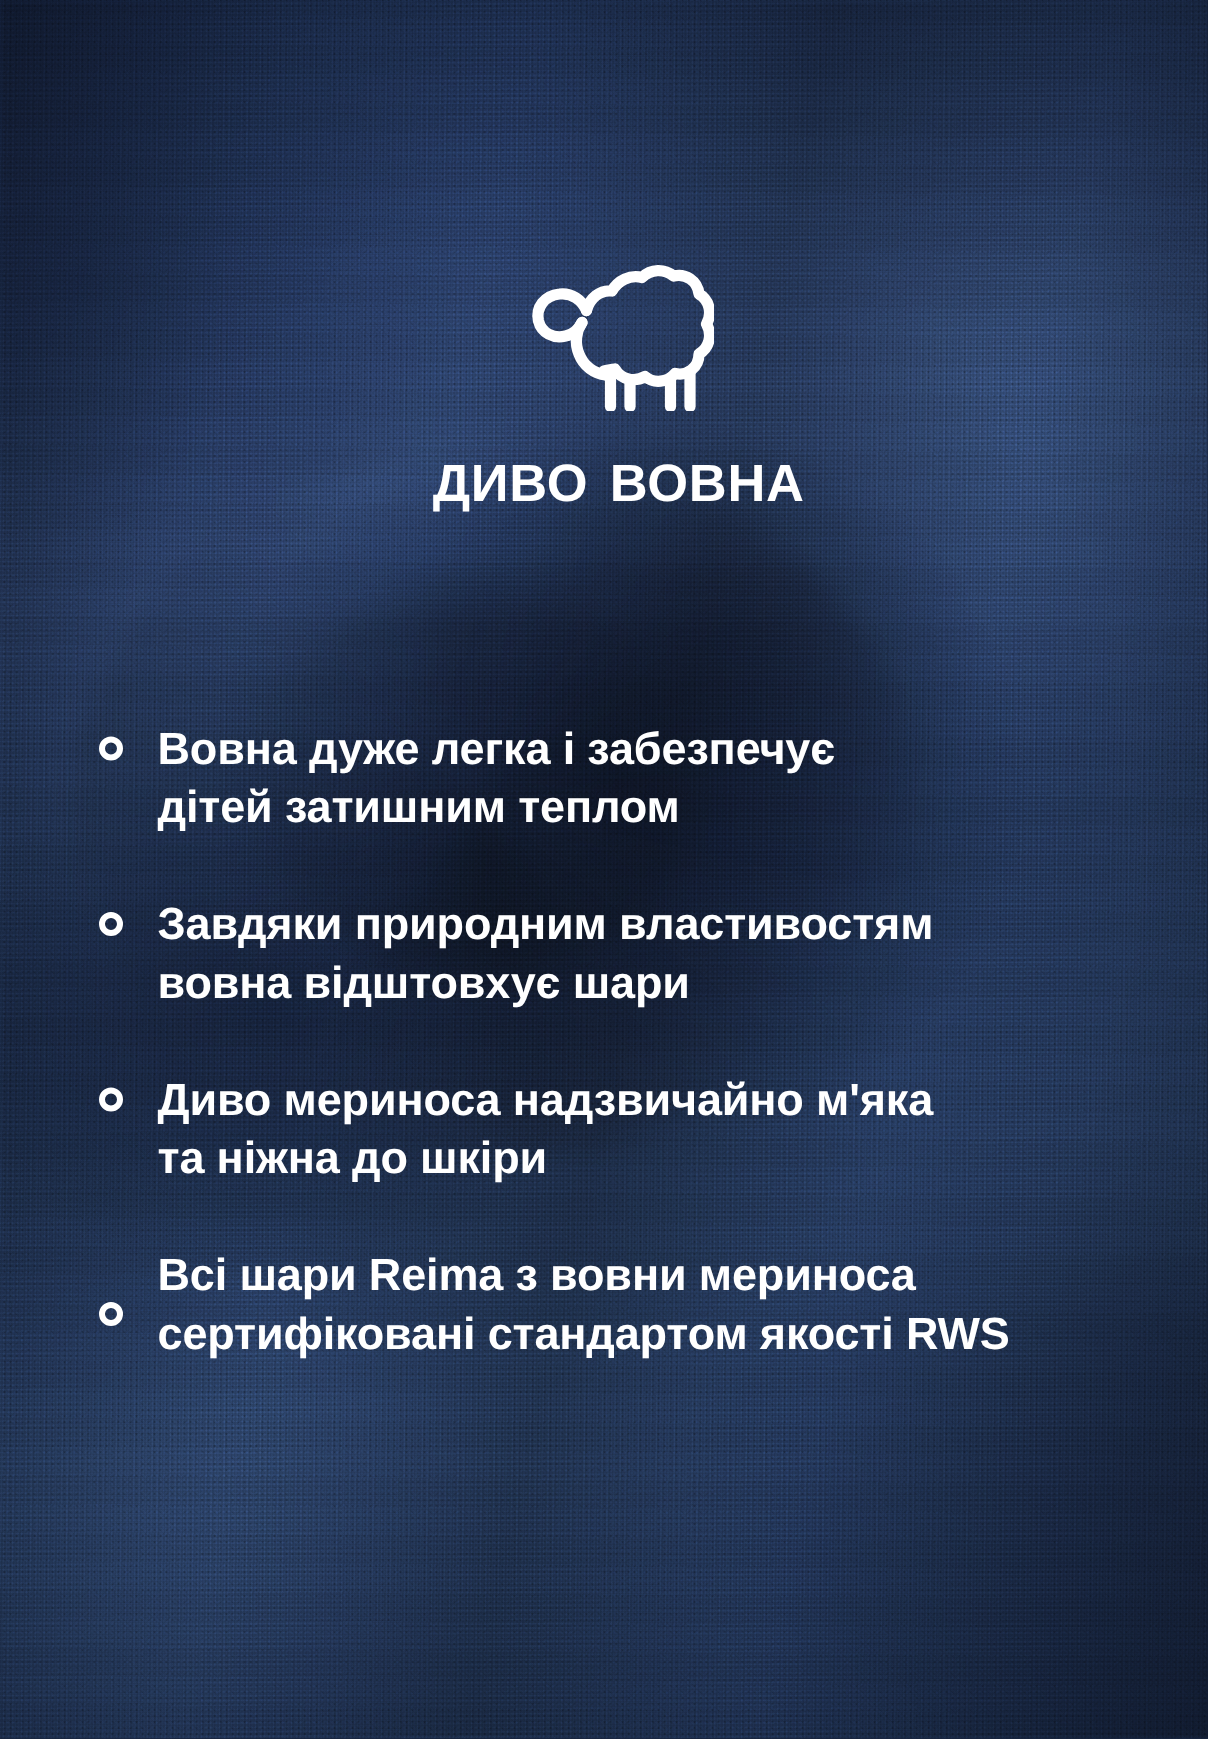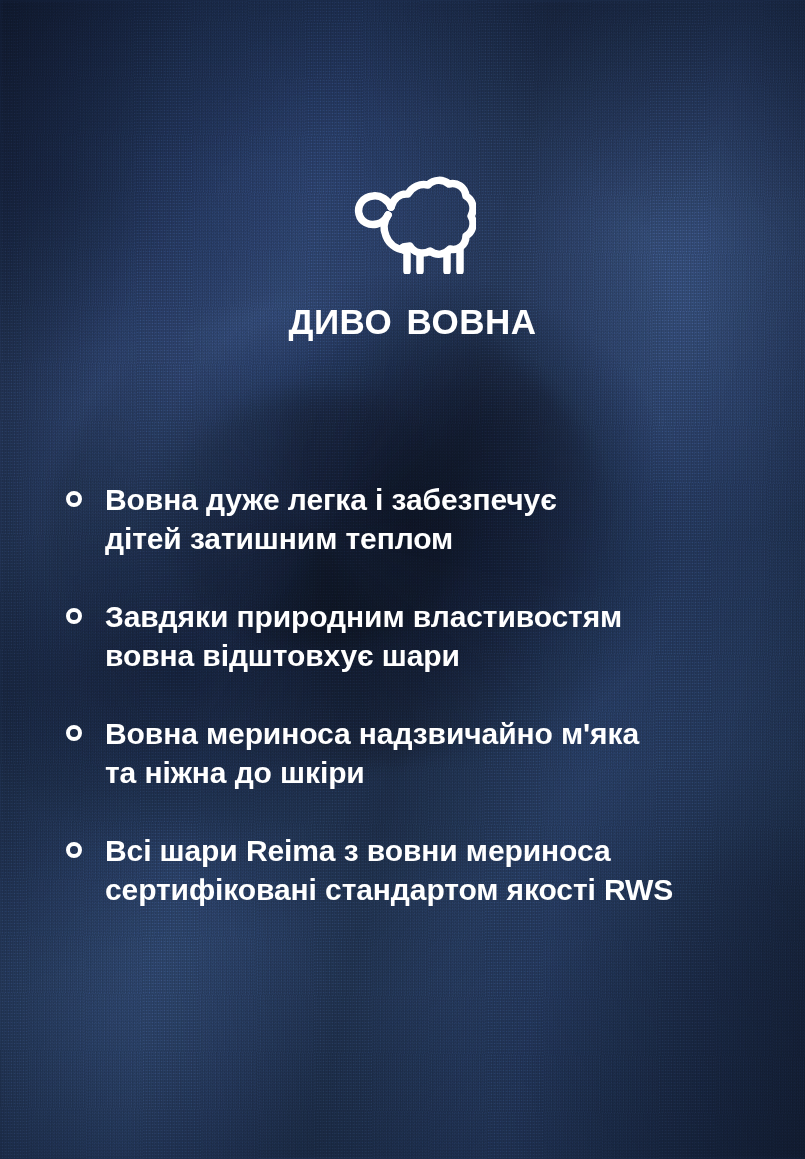--- a/index.html
+++ b/index.html
@@ -172,21 +172,21 @@
     position: absolute;
     left: 66px;
     right: 30px;
     top: 480px;
   }
   .bullet-item {
     display: flex;
     align-items: flex-start;
     margin-bottom: 39px;
   }
-  .bullet-item:last-child { margin-bottom: 0; }
+  .bullet-item:last-child { margin-bottom: 0; align-items: center; }
 
   .bullet-marker {
     flex: 0 0 auto;
     width: 16px;
     height: 16px;
     border: 4.5px solid #ffffff;
     border-radius: 50%;
     box-sizing: border-box;
     margin-top: 11px;
     margin-right: 23px;
@@ -266,21 +266,21 @@
       </div>
 
       <div class="bullet-item">
         <span class="bullet-marker"></span>
         <span class="bullet-text">Завдяки природним властивостям
 вовна відштовхує шари</span>
       </div>
 
       <div class="bullet-item">
         <span class="bullet-marker"></span>
-        <span class="bullet-text">Вовна мериноса надзвичайно м'яка
+        <span class="bullet-text">Диво мериноса надзвичайно м'яка
 та ніжна до шкіри</span>
       </div>
 
       <div class="bullet-item">
         <span class="bullet-marker"></span>
         <span class="bullet-text">Всі шари Reima з вовни мериноса
 сертифіковані стандартом якості RWS</span>
       </div>
 
     </div>

